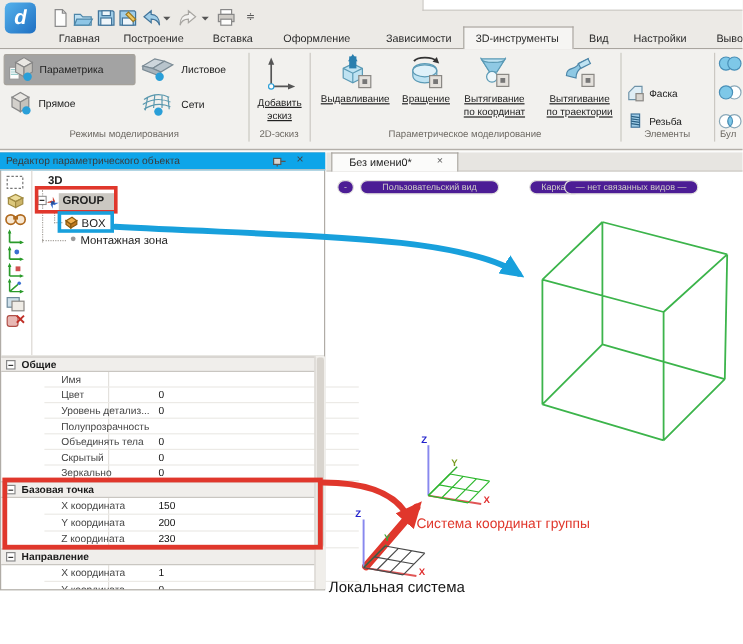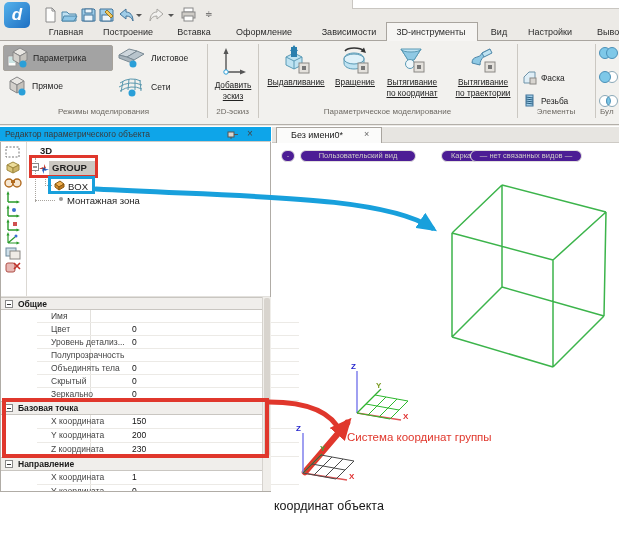--- a/index.html
+++ b/index.html
@@ -456,17 +456,16 @@
       <text class="axlbl" x="320" y="451" fill="#3aa83a" font-size="6.5">Y</text>
     </g>
   </svg>
 
   <div class="annrect" style="left:29px;top:155px;width:69px;height:23px;border:3px solid #e0372c;z-index:45"></div>
   <div class="annrect" style="left:48px;top:176px;width:47px;height:18px;border:3px solid #18a0dc;z-index:45"></div>
   <div class="annrect" style="left:2px;top:398px;width:267px;height:60px;border:4px solid #e0372c;z-index:45"></div>
 
   <div class="redtext">Система координат группы</div>
   <div class="blktext">
-    <br>
-    <span>координат объекта</span>
+    <span>Локальная система</span><br>
   </div>
 
 </div>
 
 </body></html>

